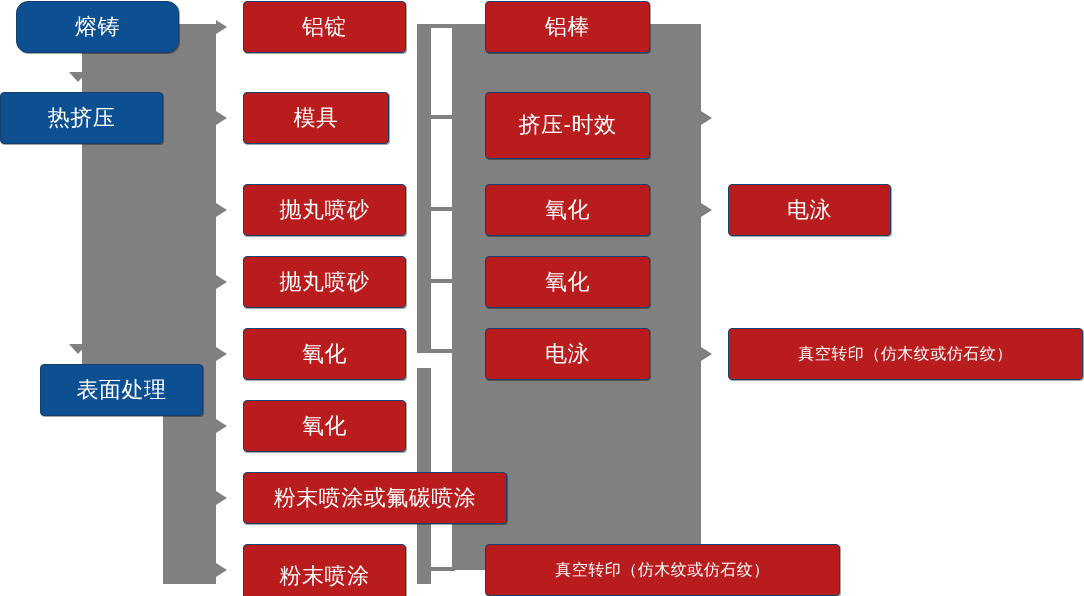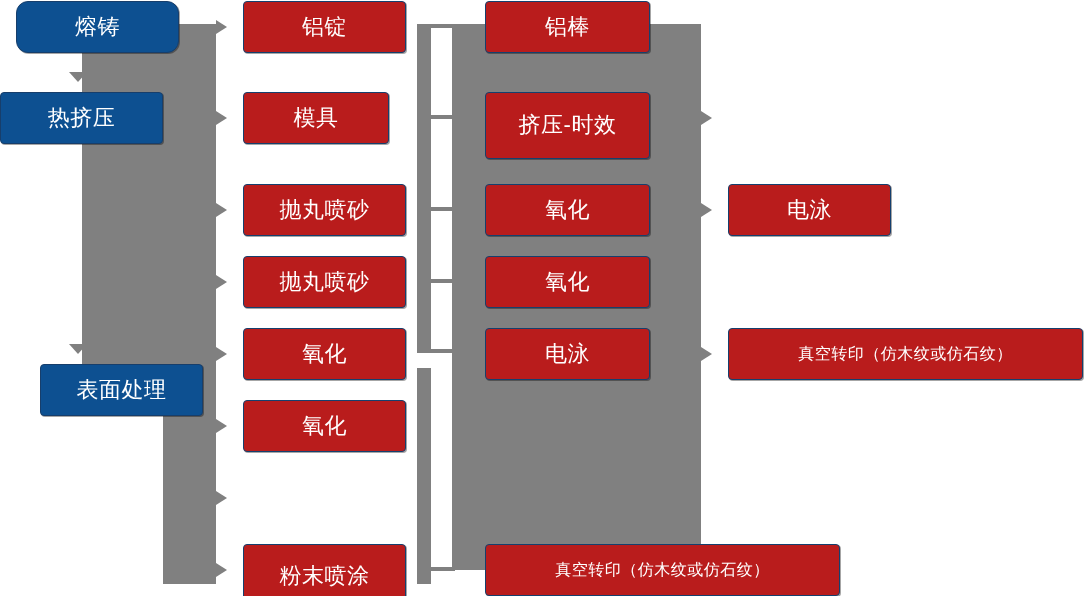--- a/index.html
+++ b/index.html
@@ -121,20 +121,23 @@
   </div>
   <div class="box light fs22" style="left:243px;top:256px;width:163px;height:52px;">
     <span class="t">抛丸喷砂</span>
   </div>
   <div class="box light fs22" style="left:243px;top:328px;width:163px;height:52px;">
     <span class="t">氧化</span>
   </div>
   <div class="box light fs22" style="left:243px;top:400px;width:163px;height:52px;">
     <span class="t">氧化</span>
   </div>
+  <div class="box light fs22" style="left:243px;top:472px;width:264px;height:52px;">
+    <span class="t">粉末喷涂或氟碳喷涂</span>
+  </div>
   <div class="box light fs22" style="left:243px;top:544px;width:163px;height:64px;">
     <span class="t">粉末喷涂</span>
   </div>
 
   <div class="box light fs22" style="left:485px;top:1px;width:165px;height:52px;">
     <span class="t">铝棒</span>
   </div>
   <div class="box light fs22" style="left:485px;top:92px;width:165px;height:67px;">
     <span class="t">挤压-时效</span>
   </div>

